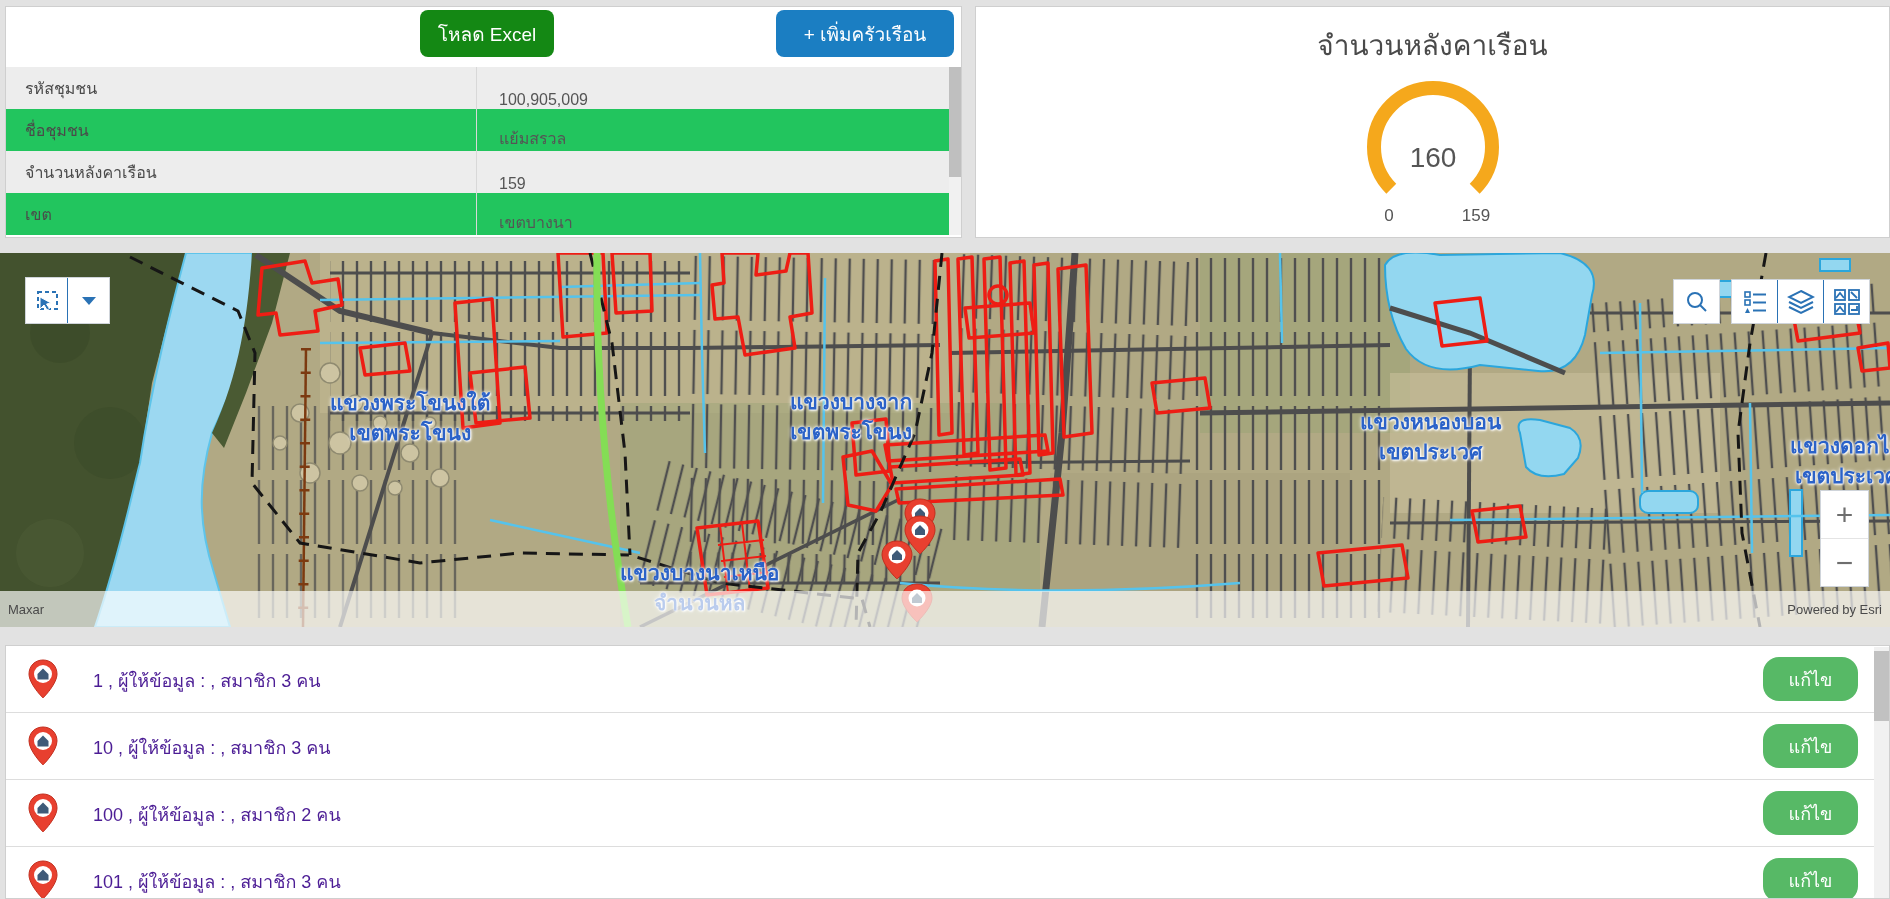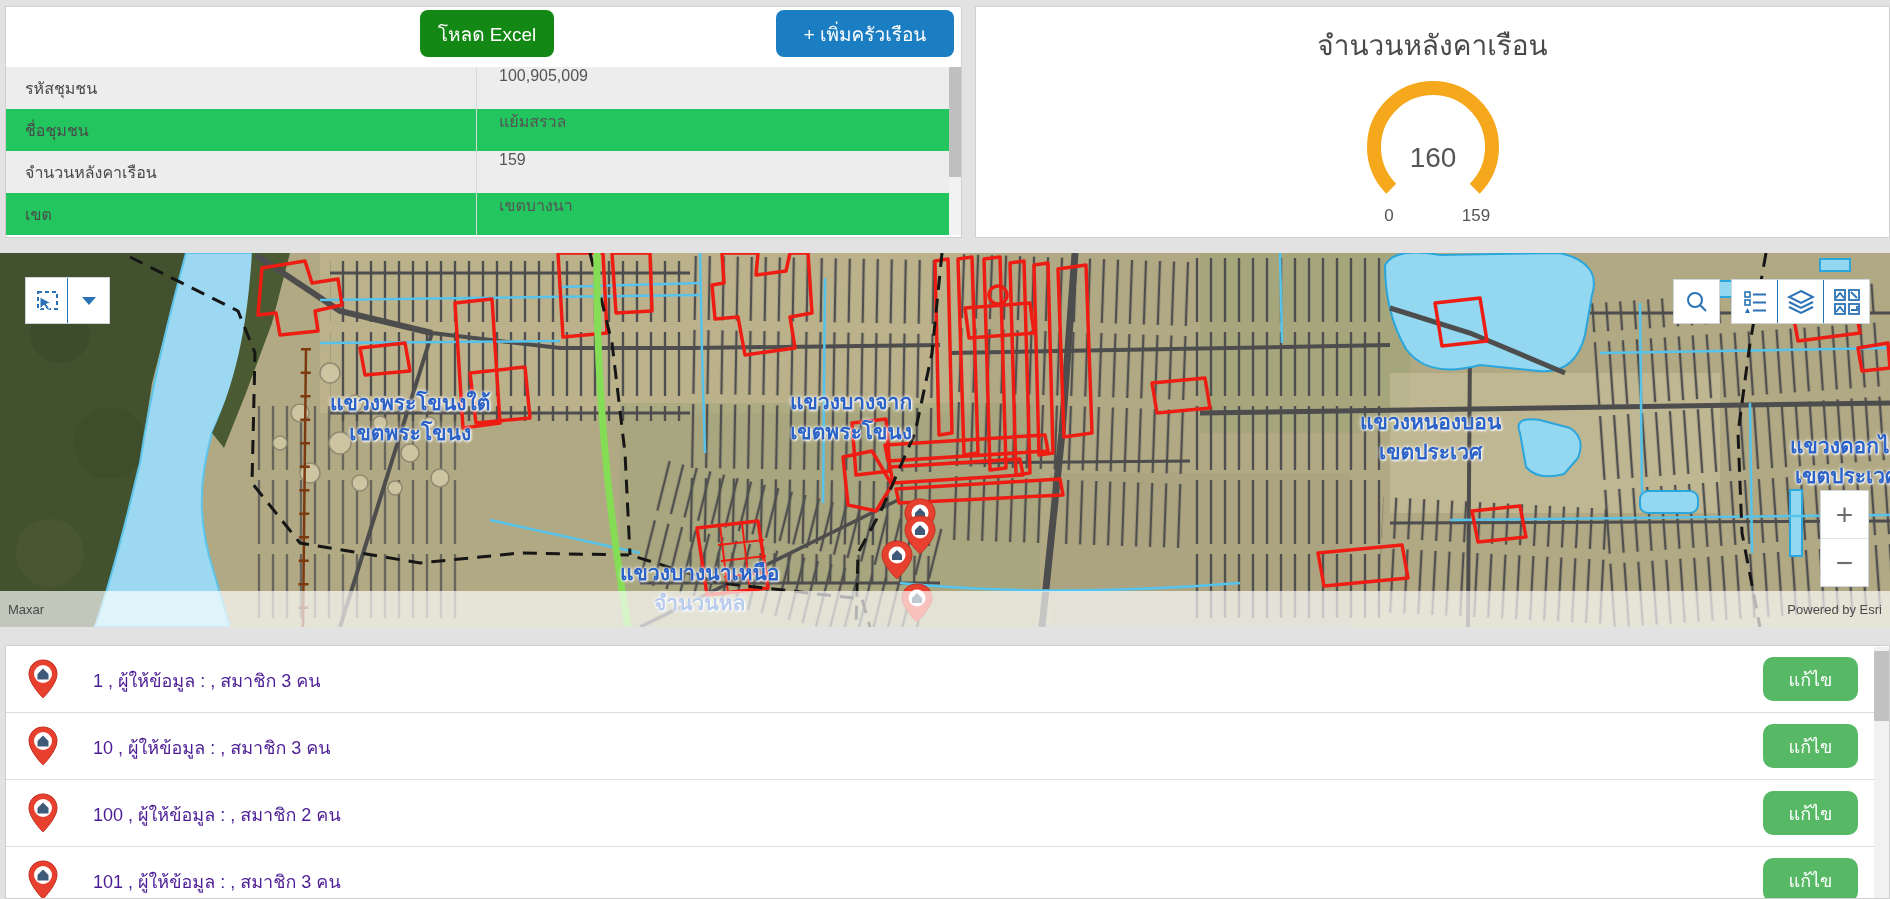--- a/index.html
+++ b/index.html
@@ -7,21 +7,21 @@
        font-family:"Liberation Sans",sans-serif;color:#444}
   .panel{position:absolute;background:#fff;border:1px solid #cfcfcf;box-sizing:border-box}
 
   
   #info-panel{left:5px;top:6px;width:957px;height:232px}
   .btn{position:absolute;top:3px;height:47px;border:none;border-radius:8px;color:#fff;
        font-size:19px;font-family:"Liberation Sans",sans-serif;cursor:pointer}
   #btn-excel{left:414px;width:134px;background:#148814}
   #btn-add{left:770px;width:178px;background:#1b7ec2}
   .tbl{position:absolute;left:0;top:60px;right:12px}
-  .trow{height:42px;display:flex;align-items:flex-start;font-size:16px}
+  .trow{height:42px;display:flex;align-items:flex-end;font-size:16px}
   .trow.odd{background:#ededed}
   .trow.even{background:#22c55e}
   .tlabel{width:471px;padding-left:19px;color:#4a4a4a;border-right:1px solid #d8d8d8;
           box-sizing:border-box;height:100%;display:flex;align-items:center}
   .tvalue{padding-left:22px;color:#555}
   .vscroll{position:absolute;right:0;top:60px;bottom:2px;width:12px;background:#f1f1f1}
   .vscroll .thumb{position:absolute;left:0;right:0;background:#bfbfbf}
 
   
   #gauge-panel{left:975px;top:6px;width:915px;height:232px;text-align:center}
@@ -48,21 +48,21 @@
   #attr{position:absolute;left:0;right:0;bottom:0;height:20px;background:rgba(255,255,255,0.68);
         font-size:13px;color:#4a4a4a;display:flex;justify-content:space-between;align-items:center;
         padding:8px 8px}
 
   
   #list-panel{left:5px;top:645px;width:1885px;height:254px;overflow:hidden}
   .lrow{position:relative;height:66px;border-bottom:1px solid #ddd;background:#fff}
   .lrow .pin{position:absolute;left:22px;top:13px}
   .lrow .txt{position:absolute;left:87px;top:20px;font-size:18px;font-weight:400;color:#4c1d95}
   .editbtn{position:absolute;right:31px;top:11px;width:95px;height:44px;background:#57b966;border:none;
-           border-radius:10px;color:#fff;font-size:18px;font-family:"Liberation Sans",sans-serif;cursor:pointer}
+           border-radius:16px;color:#fff;font-size:18px;font-family:"Liberation Sans",sans-serif;cursor:pointer}
   #list-scroll{position:absolute;right:0;top:1px;bottom:0;width:15px;background:#f1f1f1}
   #list-scroll .thumb{position:absolute;left:0;right:0;top:4px;height:70px;background:#c1c1c1}
 </style>
 </head>
 <body>
 
 <div class="panel" id="info-panel">
   <button class="btn" id="btn-excel">โหลด Excel</button>
   <button class="btn" id="btn-add">+ เพิ่มครัวเรือน</button>
   <div class="tbl">

